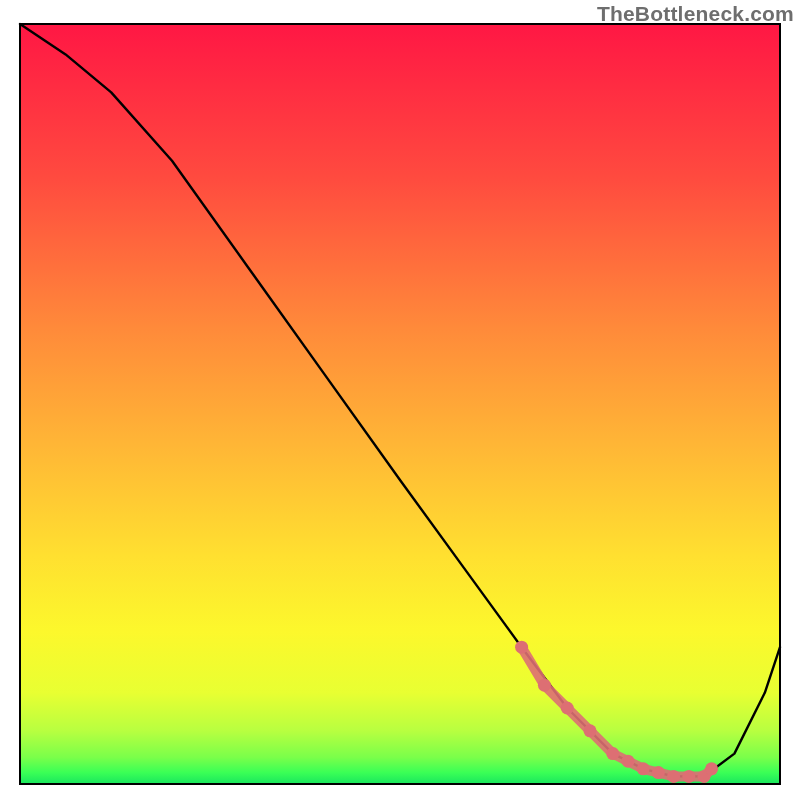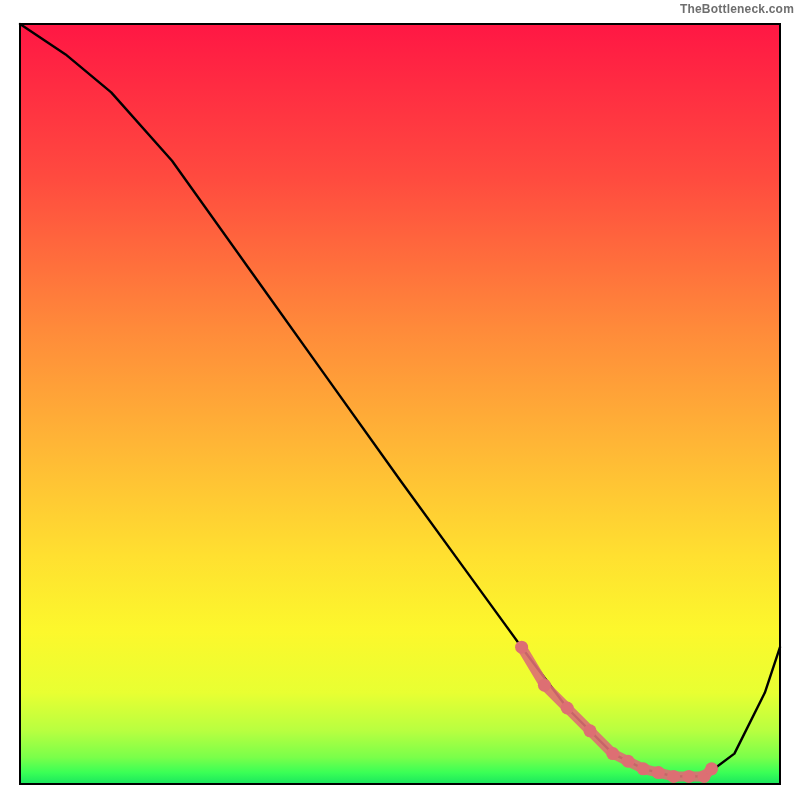--- a/index.html
+++ b/index.html
@@ -12,21 +12,21 @@
   }
   .container {
     position: relative;
     width: 800px;
     height: 800px;
   }
   .watermark {
     position: absolute;
     top: 2px;
     right: 6px;
-    font-size: 12px;
+    font-size: 21px;
     font-weight: bold;
     color: #6e6e6e;
     letter-spacing: 0.2px;
   }
   svg.chart {
     position: absolute;
     top: 0;
     left: 0;
     width: 800px;
     height: 800px;

